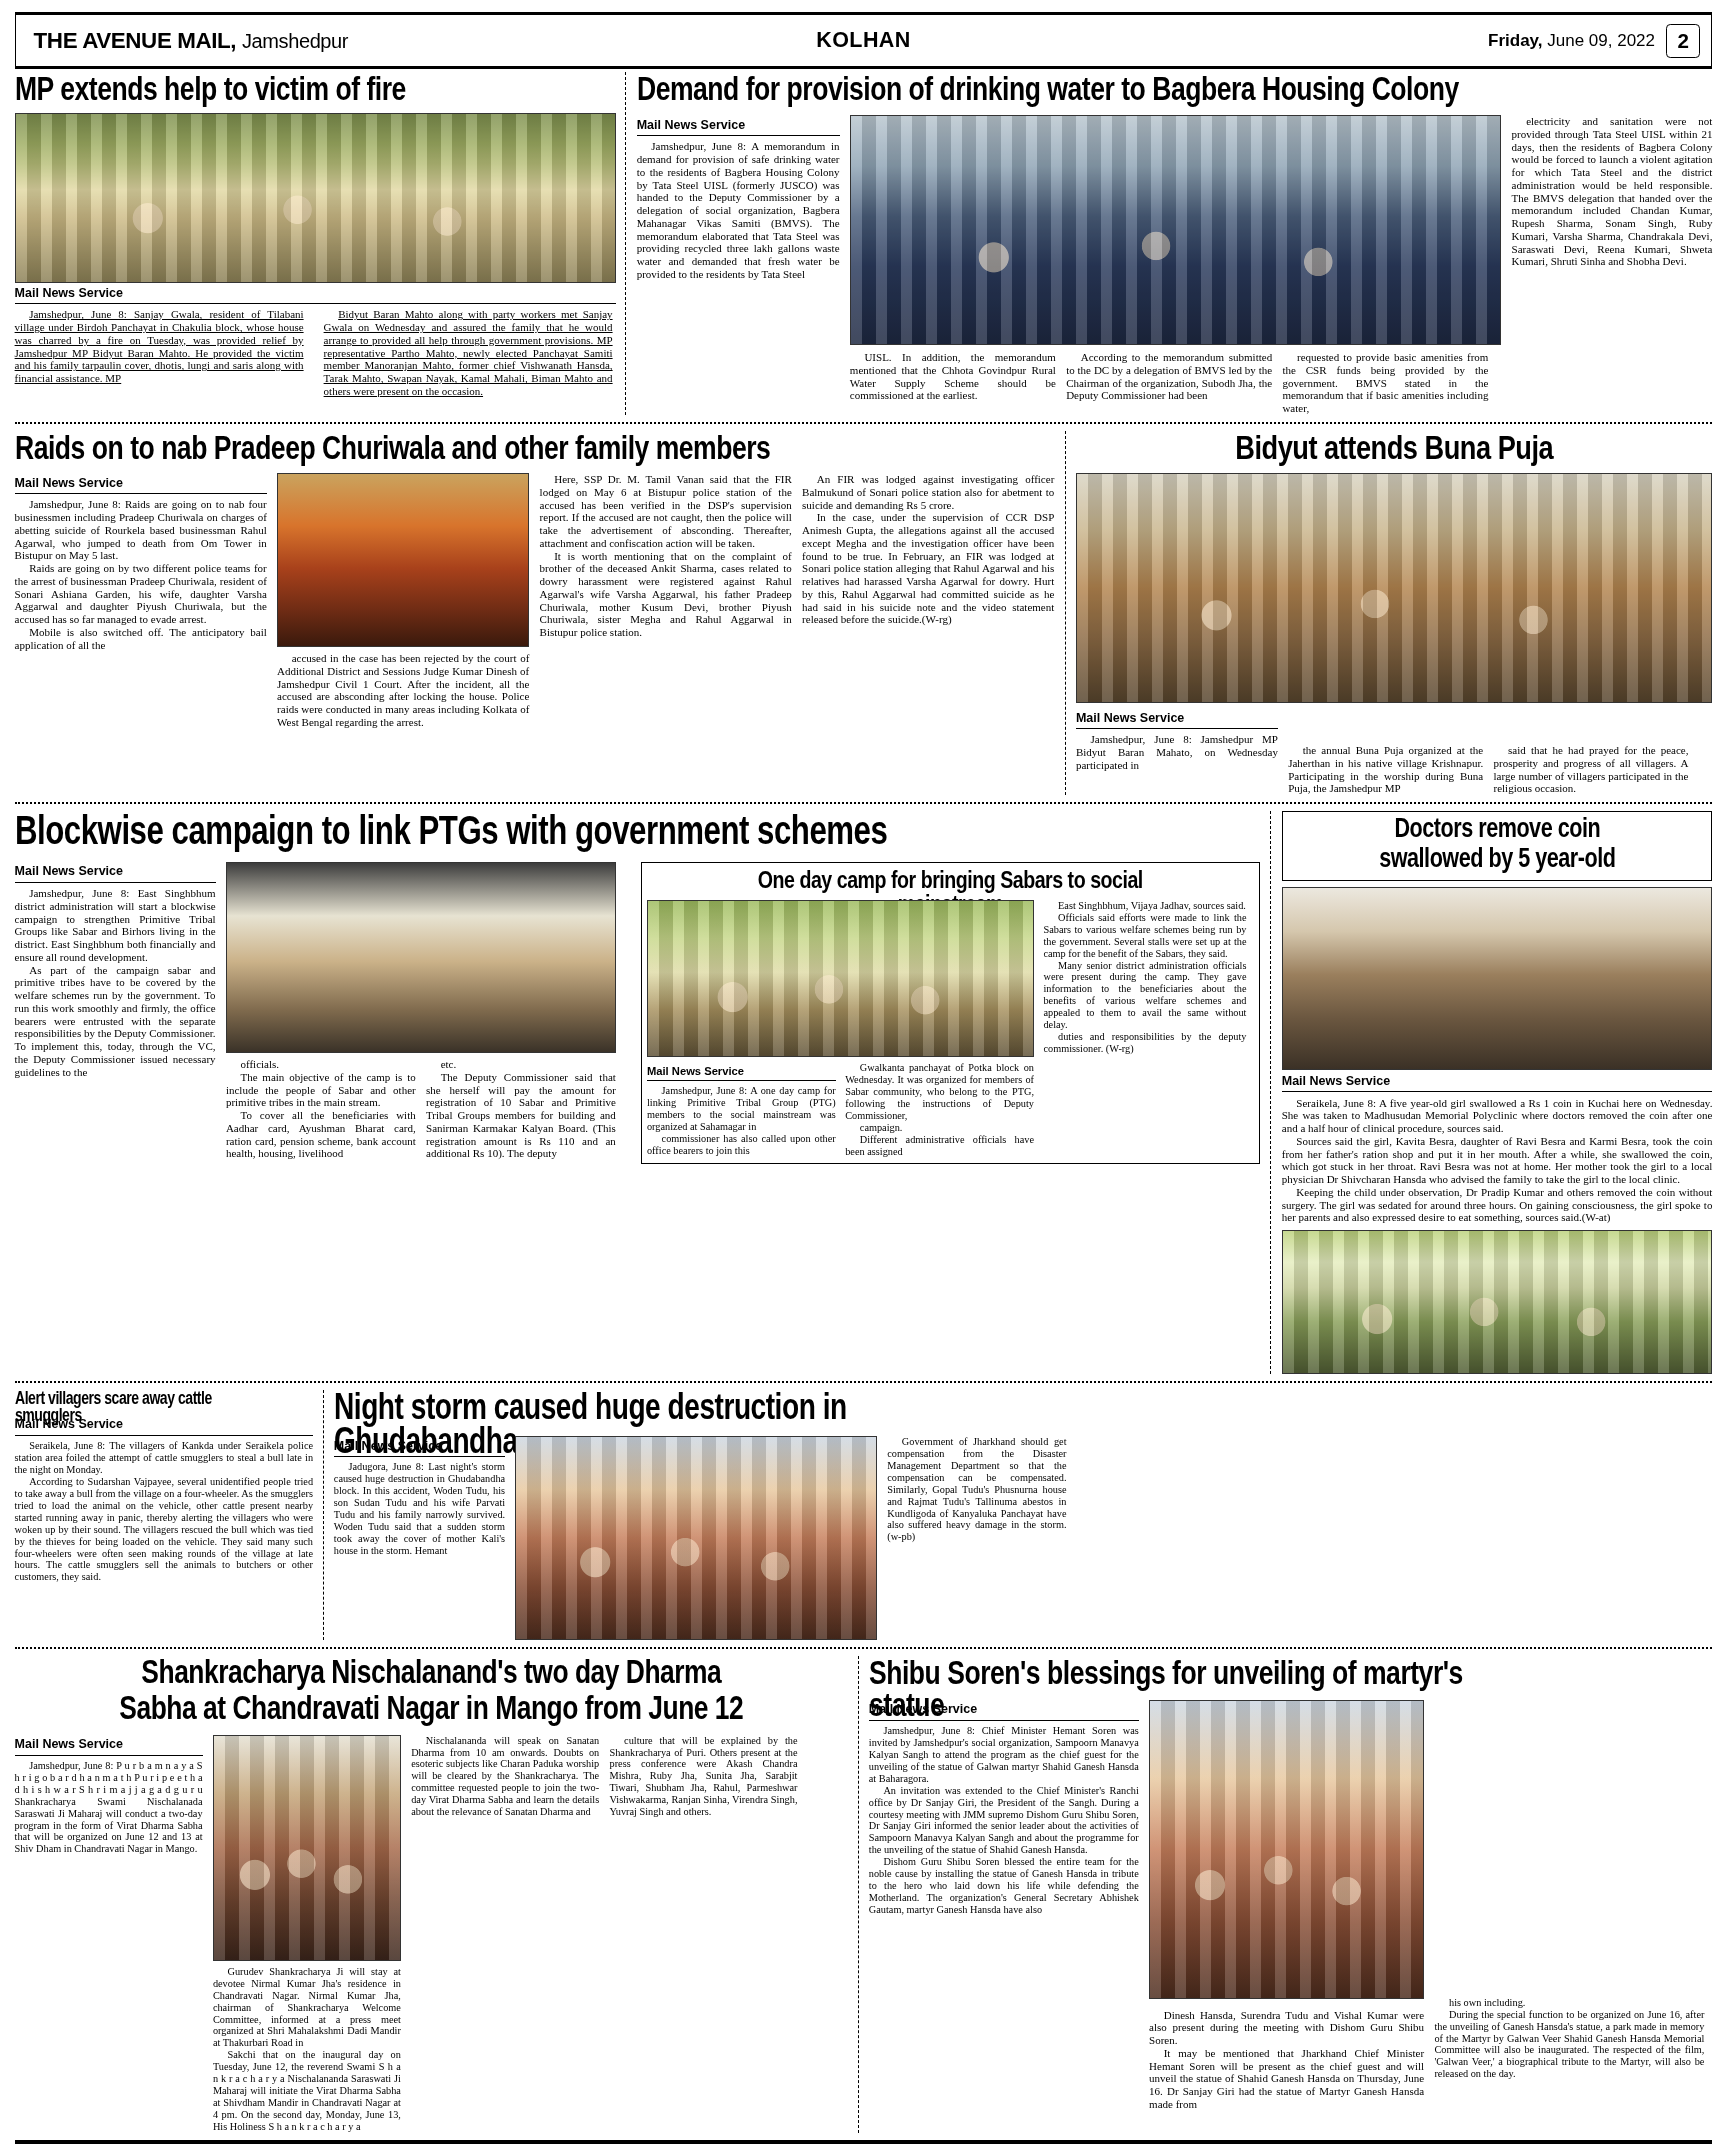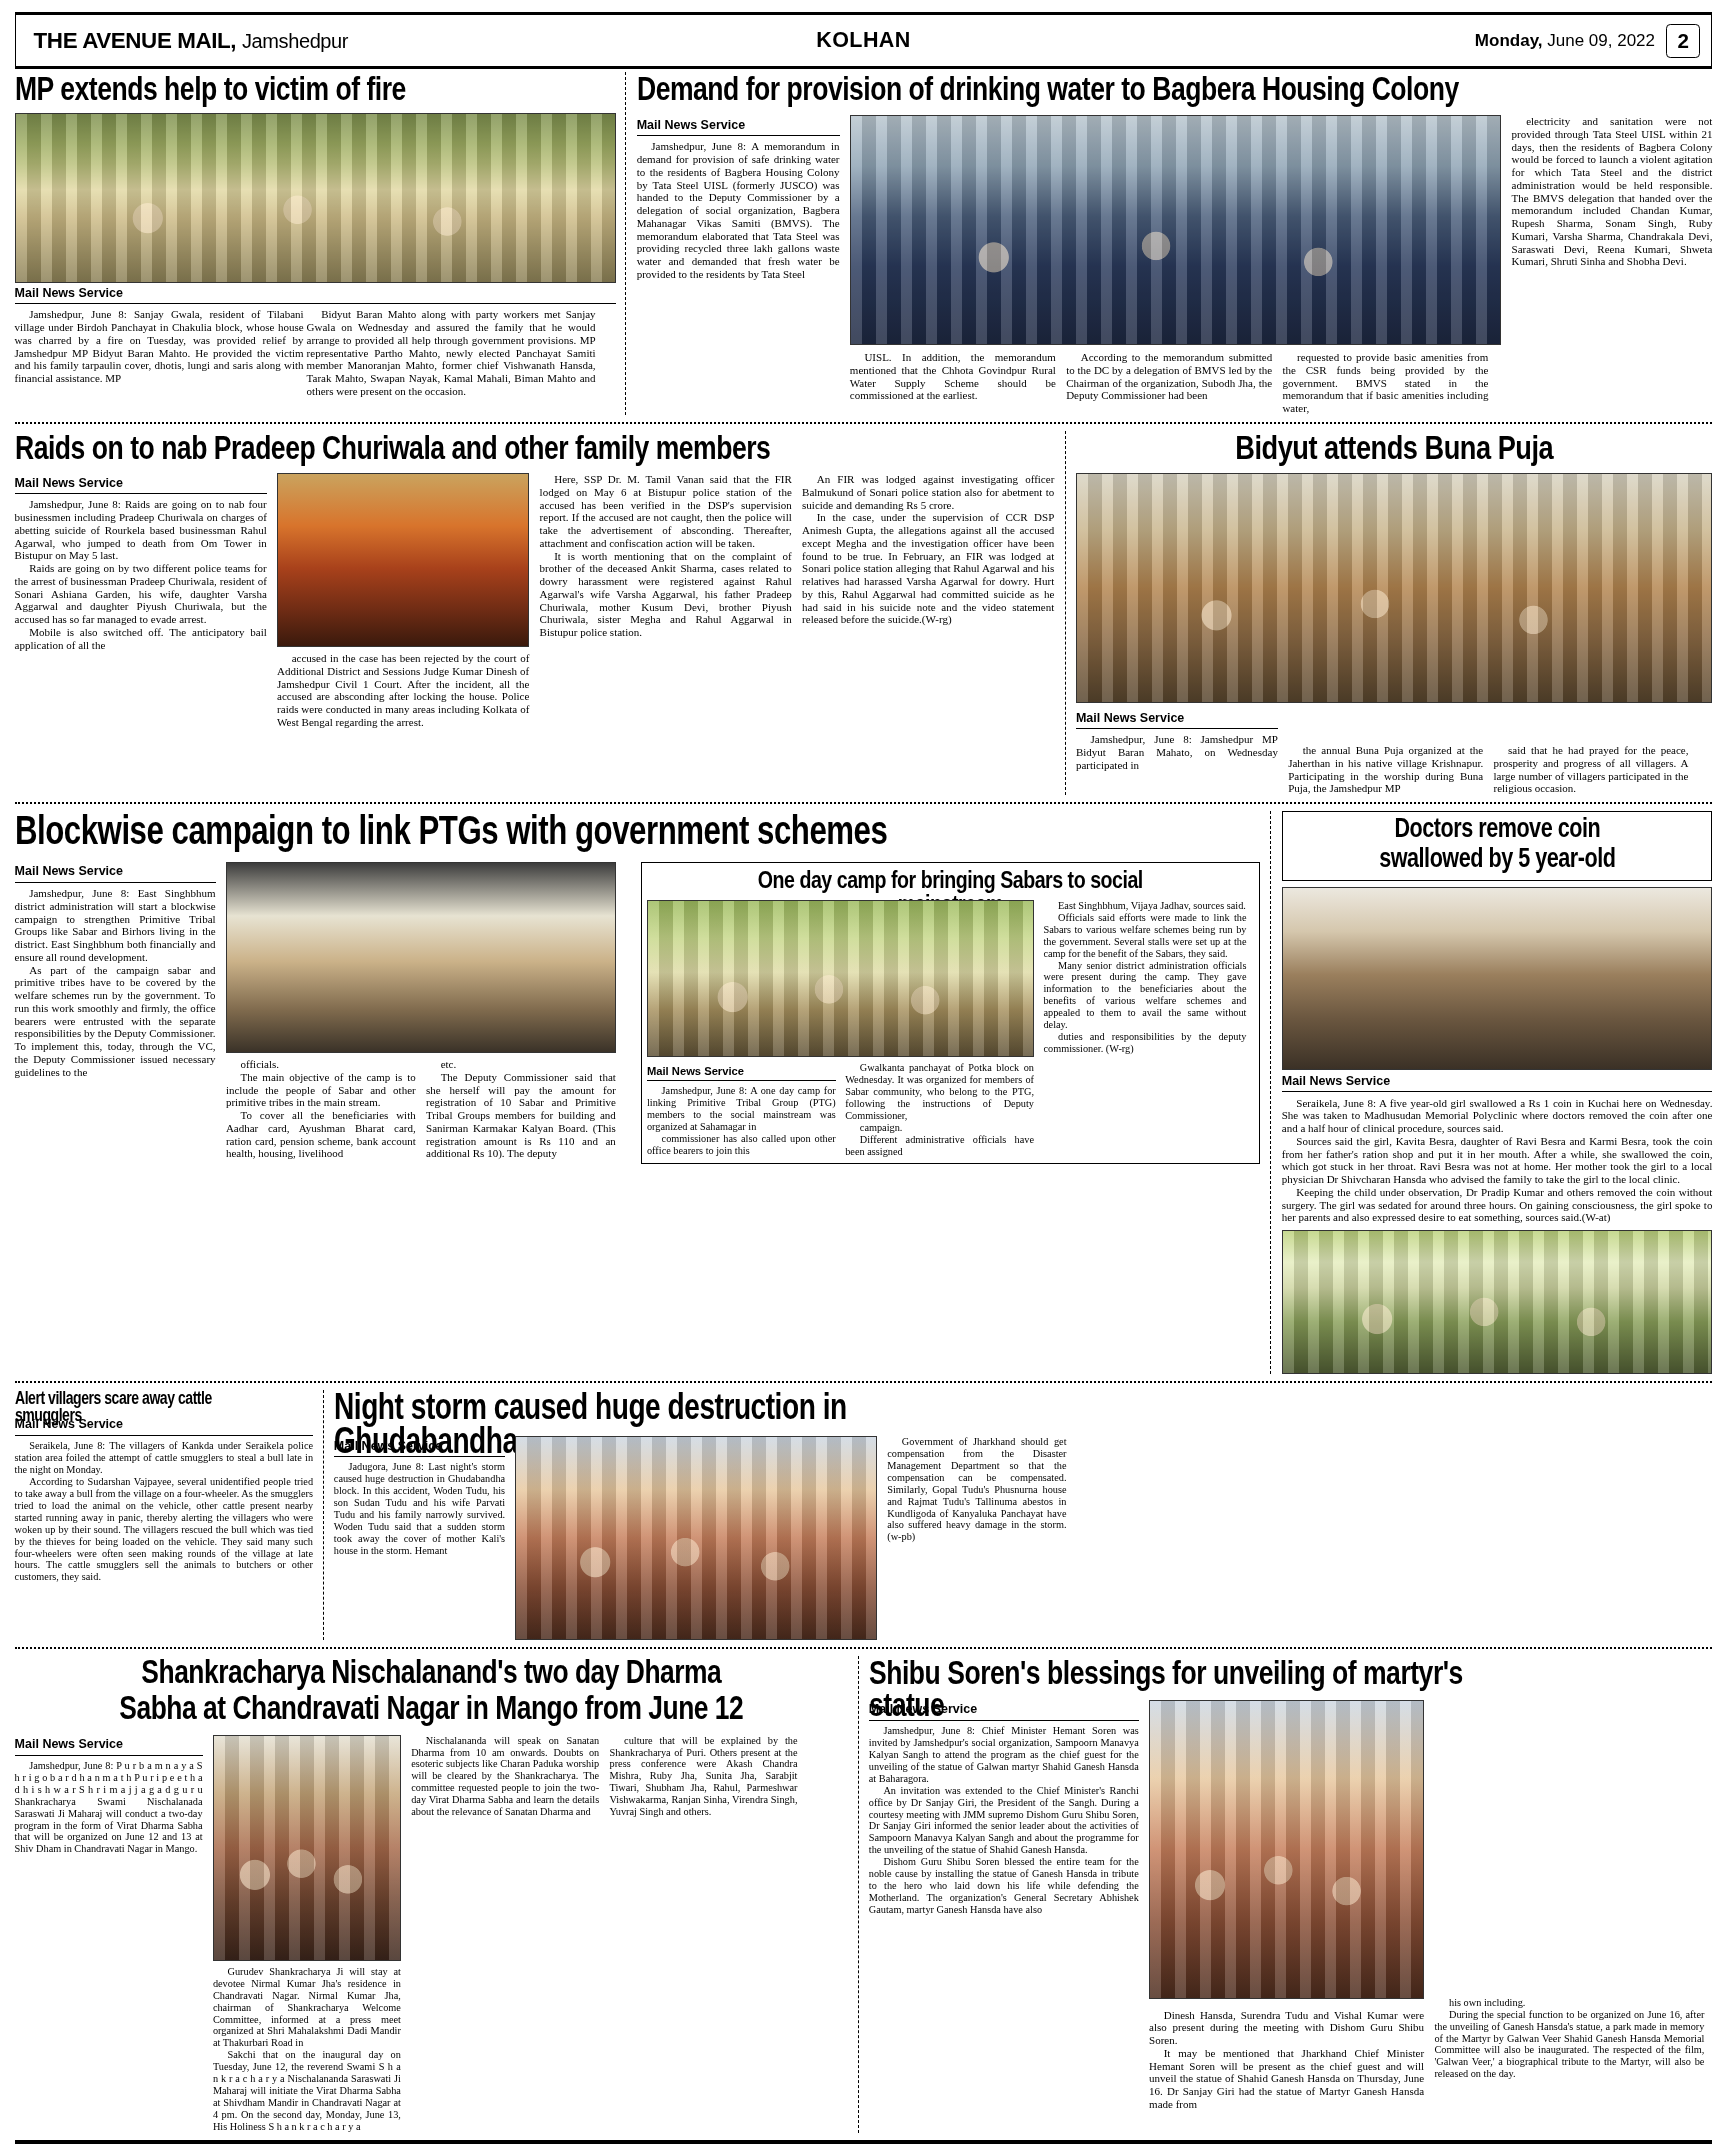--- a/index.html
+++ b/index.html
@@ -67,34 +67,34 @@
 <div class="page">
 
   <div class="masthead">
     <div class="mh-left">
       <b>THE AVENUE MAIL,</b>
       <span class="city">Jamshedpur</span>
     </div>
     <div class="mh-center">KOLHAN</div>
     <div class="mh-right">
       <div class="mh-date">
-        <b>Monday,</b><span> June 09, 2022</span>
+        <b>Friday,</b><span> June 09, 2022</span>
       </div>
       <div class="mh-page">2</div>
     </div>
   </div>
 
   <div class="row">
 
     <div class="col" style="width:611px;padding-right:9.5px;box-sizing:border-box;">
       <div class="hl" style="font-size:34px;height:36px;">MP extends help to victim of fire</div>
       <div class="photo ph1 ph-people" style="height:168px;margin-top:5.2px;"></div>
       <div class="byline">Mail News Service</div>
       <div class="rule"></div>
-      <div class="row" style="gap:3px;">
+      <div class="row" style="gap:20px;text-decoration:underline;">
         <div class="body" style="width:289px;">
           <p>Jamshedpur, June 8: Sanjay Gwala, resident of Tilabani village under Birdoh Panchayat in Chakulia block, whose house was charred by a fire on Tuesday, was provided relief by Jamshedpur MP Bidyut Baran Mahto. He provided the victim and his family tarpaulin cover, dhotis, lungi and saris along with financial assistance. MP</p>
         </div>
         <div class="body" style="width:289px;">
           <p>Bidyut Baran Mahto along with party workers met Sanjay Gwala on Wednesday and assured the family that he would arrange to provided all help through government provisions. MP representative Partho Mahto, newly elected Panchayat Samiti member Manoranjan Mahto, former chief Vishwanath Hansda, Tarak Mahto, Swapan Nayak, Kamal Mahali, Biman Mahto and others were present on the occasion.</p>
         </div>
       </div>
     </div>
 
     <div class="col vsep" style="width:1087px;padding-left:10.3px;box-sizing:border-box;">

